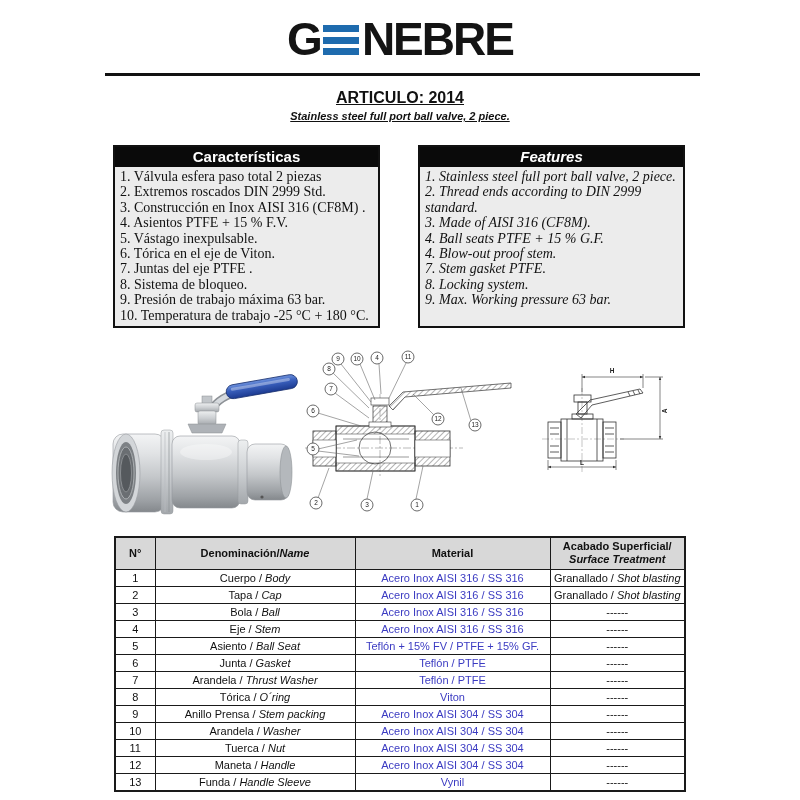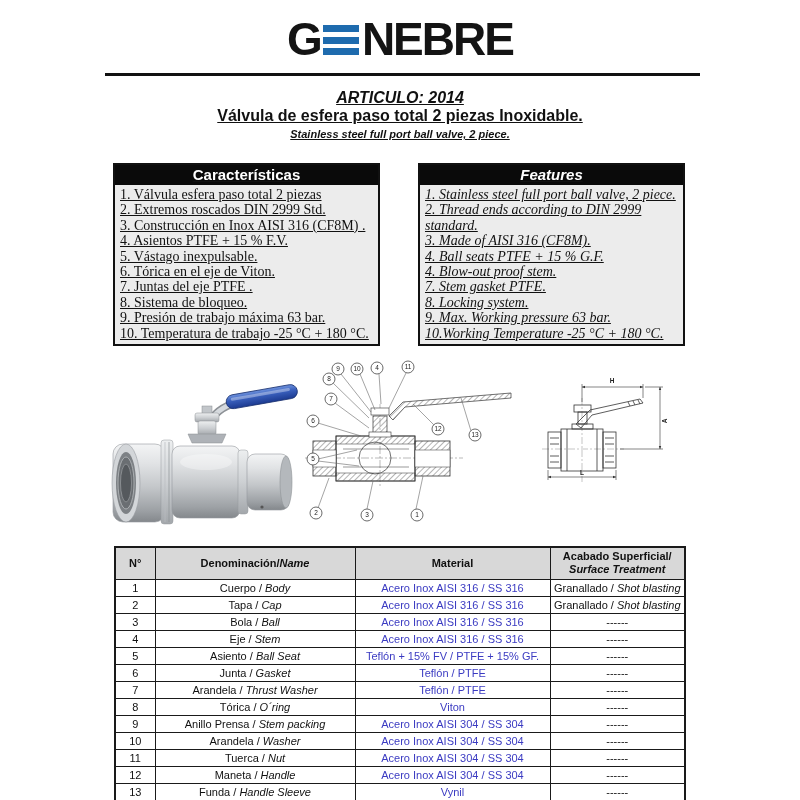--- a/index.html
+++ b/index.html
@@ -13,26 +13,26 @@
           letter-spacing:-2px; color:#141414; font-family:"Liberation Sans", sans-serif; }
   .logo-bars { display:inline-flex; flex-direction:column; justify-content:space-between;
                width:36px; height:30px; margin:0 3px 0 2px; transform:translateY(1px); }
   .logo-bars i { display:block; height:7px; background:#1e6bae; }
 
   
   .rule { height:3px; background:#111; margin:7px 100px 0 105px; }
 
   
   .titles { text-align:center; margin-top:13px; line-height:18px; }
-  .t1 { font-size:16px; font-weight:bold; text-decoration:underline;font-style:italic; }
+  .t1 { font-size:16px; font-weight:bold; text-decoration:underline; }
   .t2 { font-size:16px; font-weight:bold; text-decoration:underline; }
   .t3 { font-size:11px; font-weight:bold; font-style:italic; text-decoration:underline; }
 
   
-  .boxes { display:flex; justify-content:space-between; margin:20px 115px 4px 113px;text-decoration:underline; }
+  .boxes { display:flex; justify-content:space-between; margin:20px 115px 12px 113px; }
   .fbox { width:267px; border:2px solid #111; background:#ececec; }
   .fbox .fhead { background:#0a0a0a; color:#fff; text-align:center; font-weight:bold;
                  font-size:15px; padding:1px 0 2px; }
   .fbox.en .fhead { font-style:italic; }
   .fbox .flist { padding:2px 3px 3px 5px; font-family:"Liberation Serif", serif;
                  font-size:14px; line-height:15.4px; }
   .fbox.en .flist { font-style:italic; }
 
   
   .figures { position:relative; height:188px; margin-top:2px; }
@@ -67,21 +67,20 @@
           <i></i>
         </span>
         <span>NEBRE</span>
     </div>
   </div>
 
   <div class="rule"></div>
 
   <div class="titles">
     <div class="t1">ARTICULO:  2014</div>
-    <div class="t2">Válvula de esfera paso total 2 piezas Inoxidable.</div>
     <div class="t3">Stainless steel full port ball valve, 2 piece.</div>
   </div>
 
   <div class="boxes">
     <div class="fbox es">
       <div class="fhead">Características</div>
       <div class="flist">
         <div>1. Válvula esfera paso total 2 piezas</div>
         <div>2. Extremos roscados DIN 2999 Std.</div>
         <div>3. Construcción en Inox AISI 316 (CF8M) .</div>
@@ -98,21 +97,20 @@
       <div class="fhead">Features</div>
       <div class="flist">
         <div>1. Stainless steel full port ball valve, 2 piece.</div>
         <div>2. Thread ends according to  DIN 2999 standard.</div>
         <div>3. Made of AISI 316 (CF8M).</div>
         <div>4. Ball seats PTFE + 15 % G.F.</div>
         <div>4. Blow-out proof stem.</div>
         <div>7. Stem gasket PTFE.</div>
         <div>8. Locking system.</div>
         <div>9. Max. Working pressure 63 bar.</div>
-        <div>10.Working Temperature -25 °C  + 180 °C.</div>
       </div>
     </div>
   </div>
 
   <div class="figures">
 
     <svg class="fig fig-photo" width="190" height="155" viewBox="0 0 190 155">
       <defs>
         <linearGradient id="st" x1="0" y1="0" x2="0" y2="1">
           <stop offset="0" stop-color="#f3f4f5"></stop>

